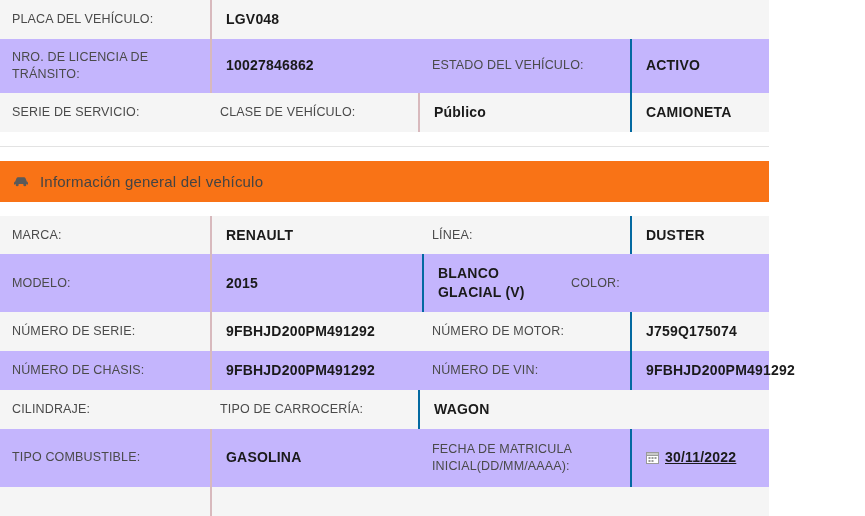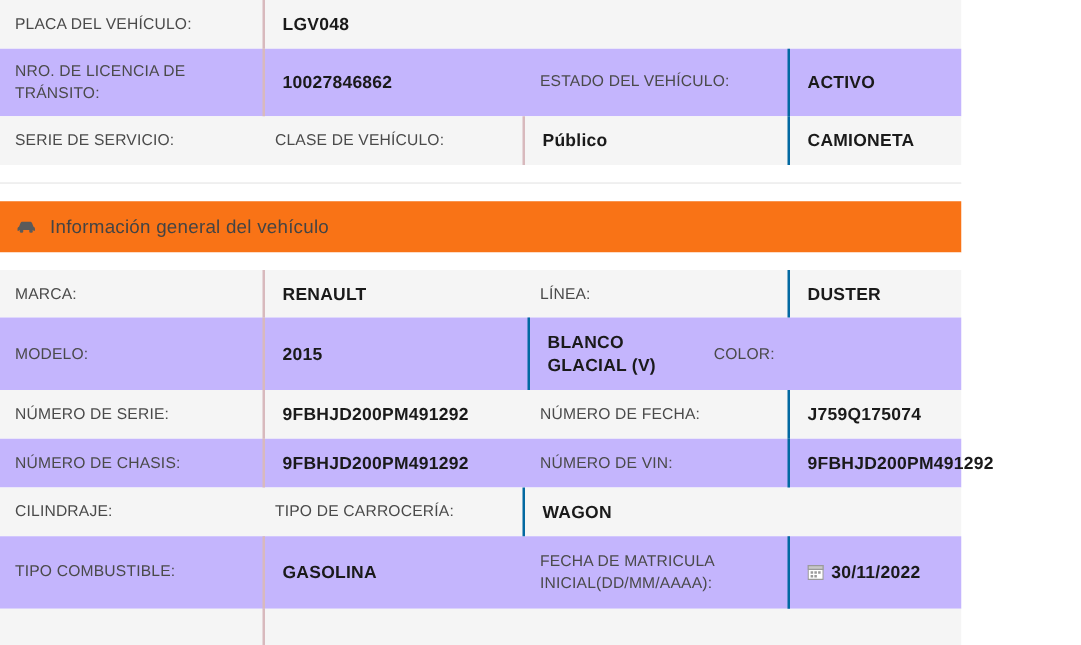--- a/index.html
+++ b/index.html
@@ -117,20 +117,21 @@
   .car-icon svg { display: block; }
   .cal-icon {
     display: inline-block;
     vertical-align: middle;
     margin-right: 6px;
   }
   .cal-icon svg { display: block; }
   .value-with-icon {
     display: flex;
     align-items: center;
+    text-decoration: underline;
   }
 </style>
 </head>
 <body>
 
 <div class="page">
 
   <div class="row alt">
     <div class="cell label">PLACA DEL VEHÍCULO:</div>
     <div class="cell value">LGV048</div>
@@ -177,21 +178,21 @@
   <div class="row plain">
     <div class="cell label">MODELO:</div>
     <div class="cell value wide">2015</div>
     <div class="cell half-value">BLANCO GLACIAL (V)</div>
     <div class="cell half-label">COLOR:</div>
   </div>
 
   <div class="row alt">
     <div class="cell label">NÚMERO DE SERIE:</div>
     <div class="cell value wide">9FBHJD200PM491292</div>
-    <div class="cell half-label">NÚMERO DE FECHA:</div>
+    <div class="cell half-label">NÚMERO DE MOTOR:</div>
     <div class="cell half-value">J759Q175074</div>
   </div>
 
   <div class="row plain">
     <div class="cell label">NÚMERO DE CHASIS:</div>
     <div class="cell value wide">9FBHJD200PM491292</div>
     <div class="cell half-label">NÚMERO DE VIN:</div>
     <div class="cell half-value">9FBHJD200PM491292</div>
   </div>
 

